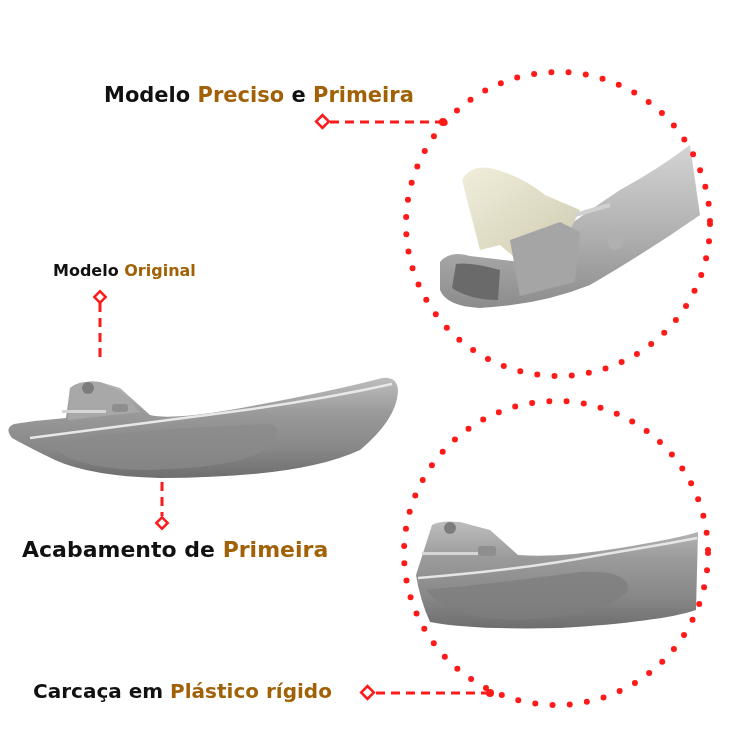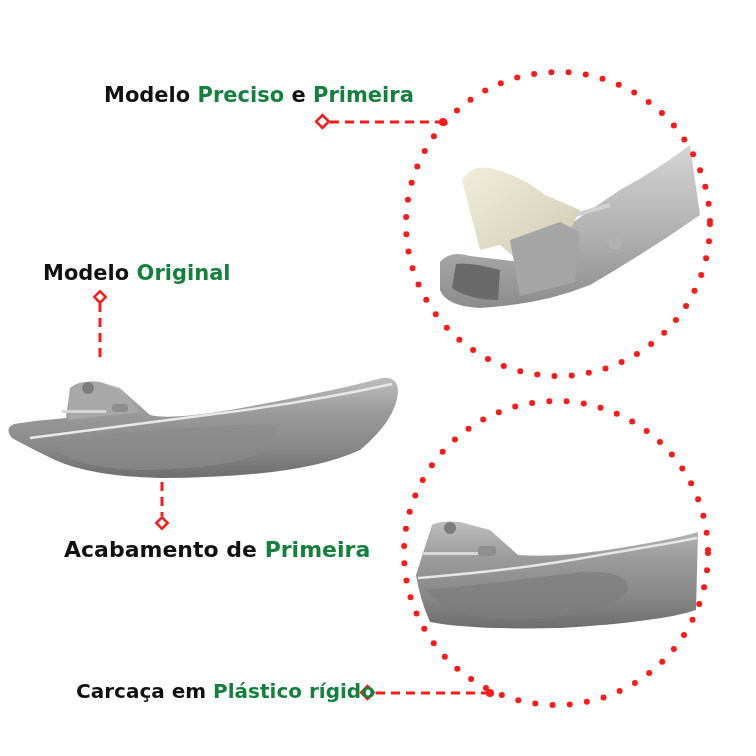--- a/index.html
+++ b/index.html
@@ -1,22 +1,22 @@
 <!DOCTYPE html>
 <html><head>
 <meta charset="utf-8">
 <style>
   html, body { margin: 0; padding: 0; background: #ffffff; }
   body { width: 756px; height: 756px; position: relative; overflow: hidden; font-family: "DejaVu Sans", "Liberation Sans", sans-serif; }
   .label { position: absolute; font-weight: bold; white-space: nowrap; color: #111111; letter-spacing: 0px; }
-  .label .accent { color: #15803d; }
+  .label .accent { color: #a16207; }
   .l1 { left: 104px; top: 83px; font-size: 21px; }
-  .l2 { left: 43px; top: 261px; font-size: 21px; }
-  .l3 { left: 22px; top: 537px; font-size: 22px; margin-left: 42px; }
-  .l4 { left: 33px; top: 679px; font-size: 20px; margin-left: 43px; }
+  .l2 { left: 53px; top: 261px; font-size: 16px; }
+  .l3 { left: 22px; top: 537px; font-size: 22px; }
+  .l4 { left: 33px; top: 679px; font-size: 20px; }
   svg.overlay { position: absolute; left: 0; top: 0; }
 </style>
 </head>
 <body>
 
 <svg class="overlay" width="756" height="756" viewBox="0 0 756 756">
   <defs>
     <linearGradient id="metal" x1="0" y1="0" x2="0" y2="1">
       <stop offset="0" stop-color="#bdbdbd"></stop>
       <stop offset="0.35" stop-color="#9a9a9a"></stop>

